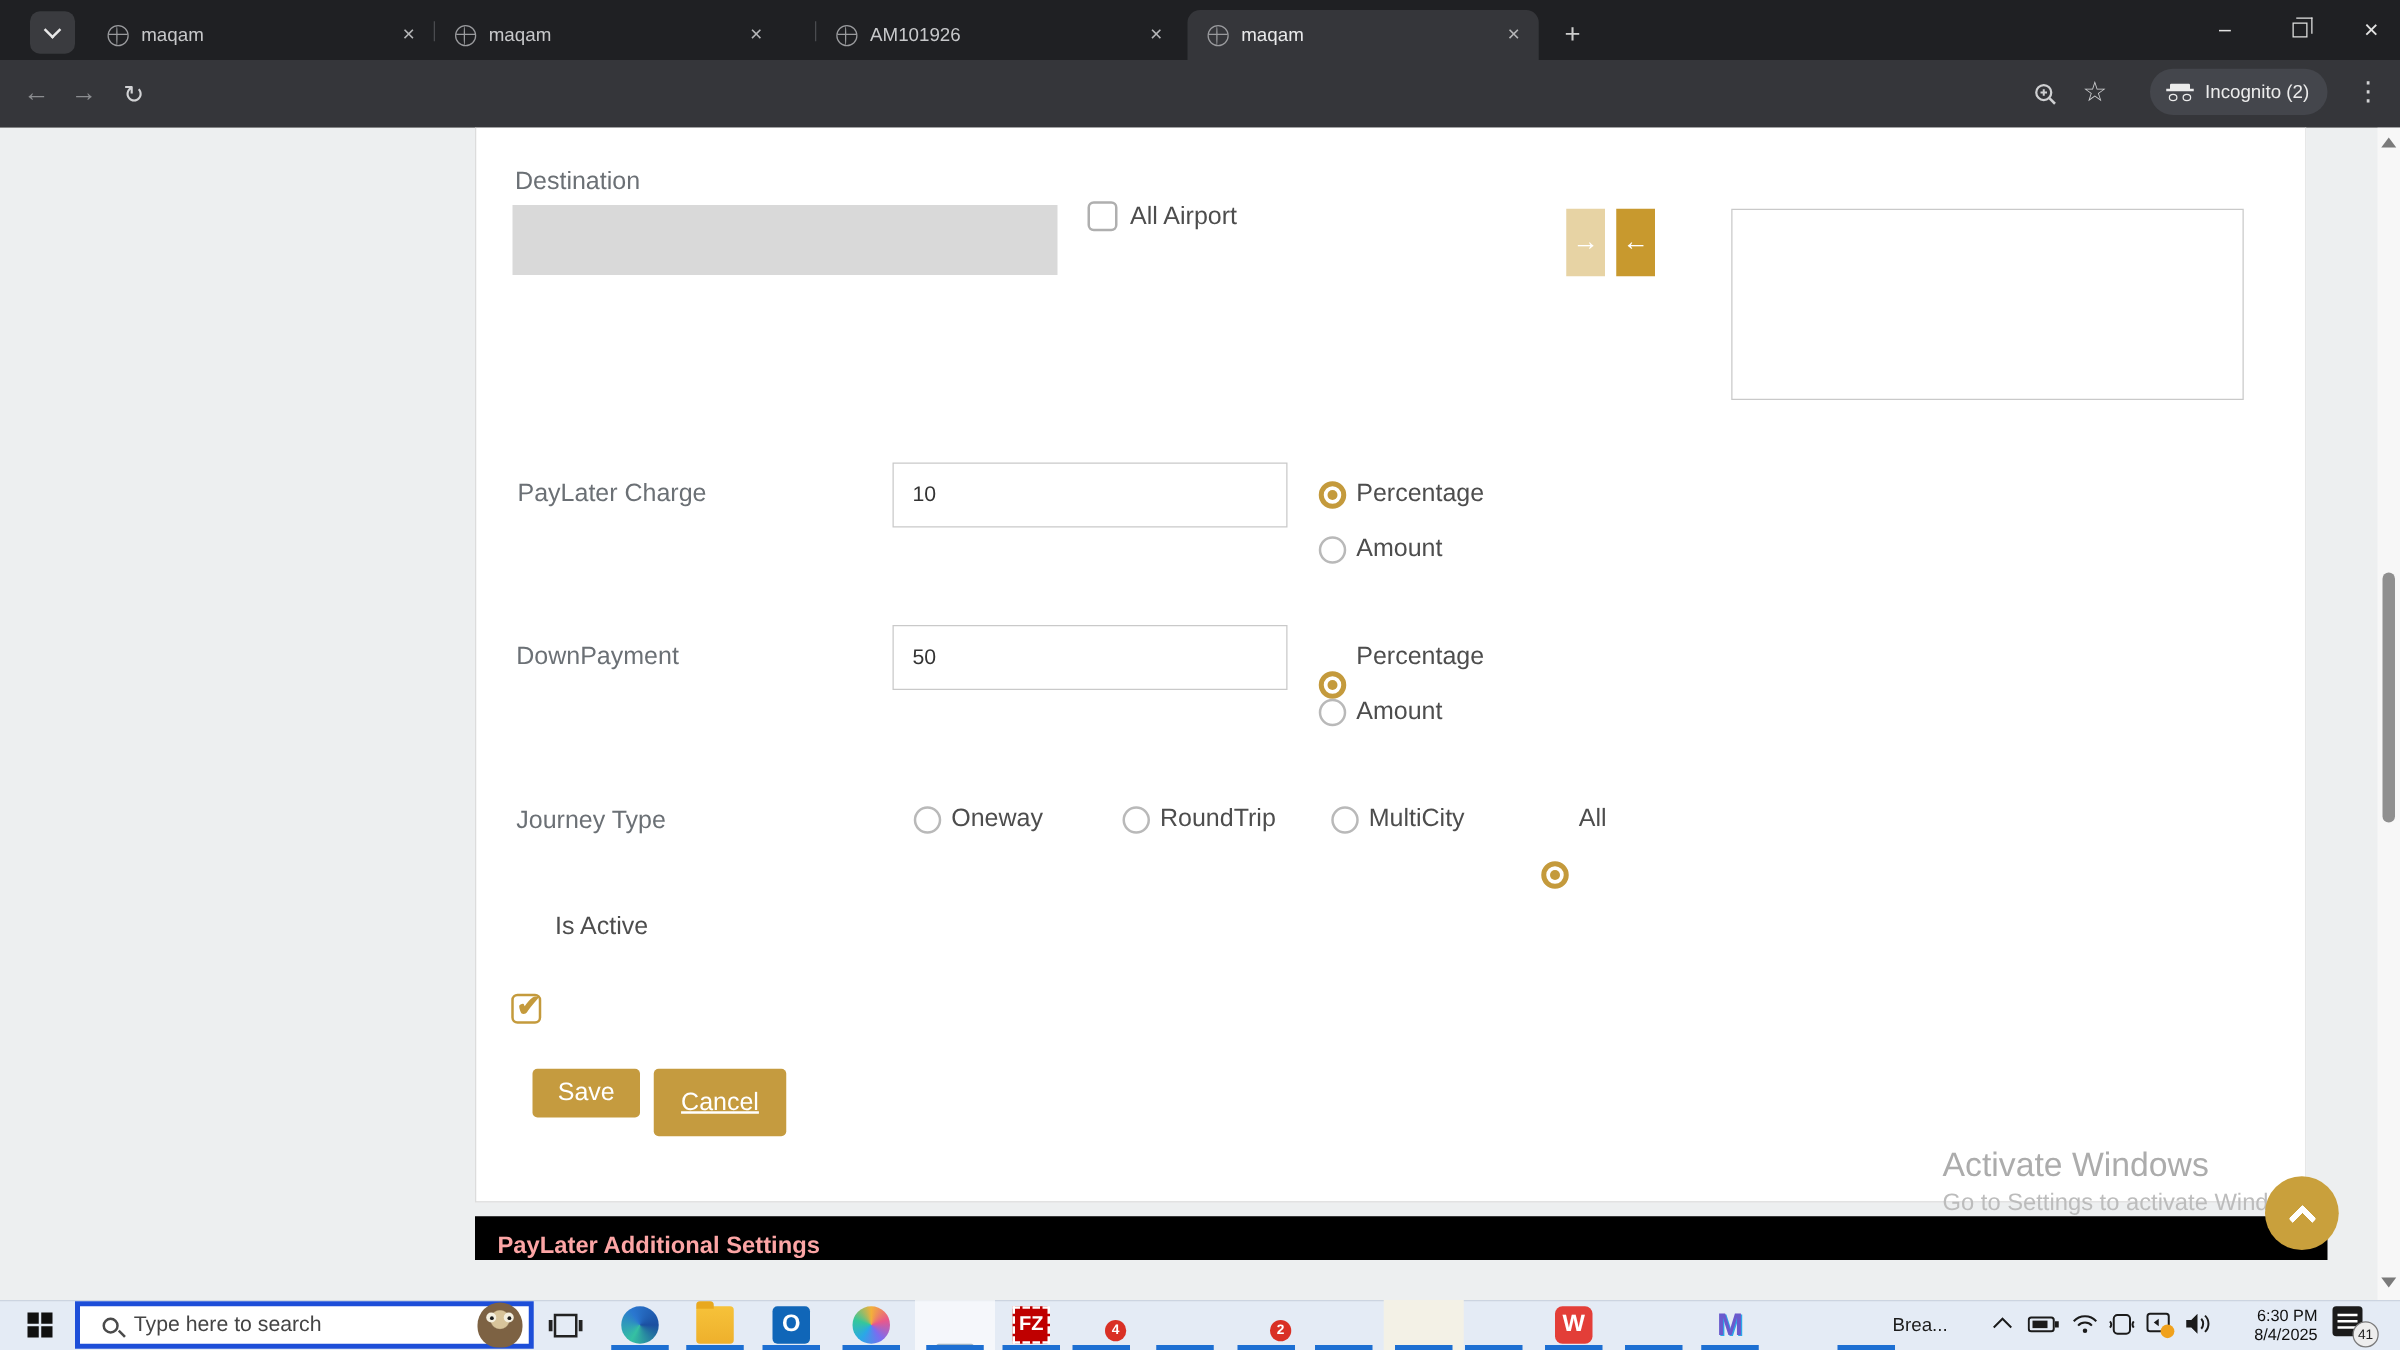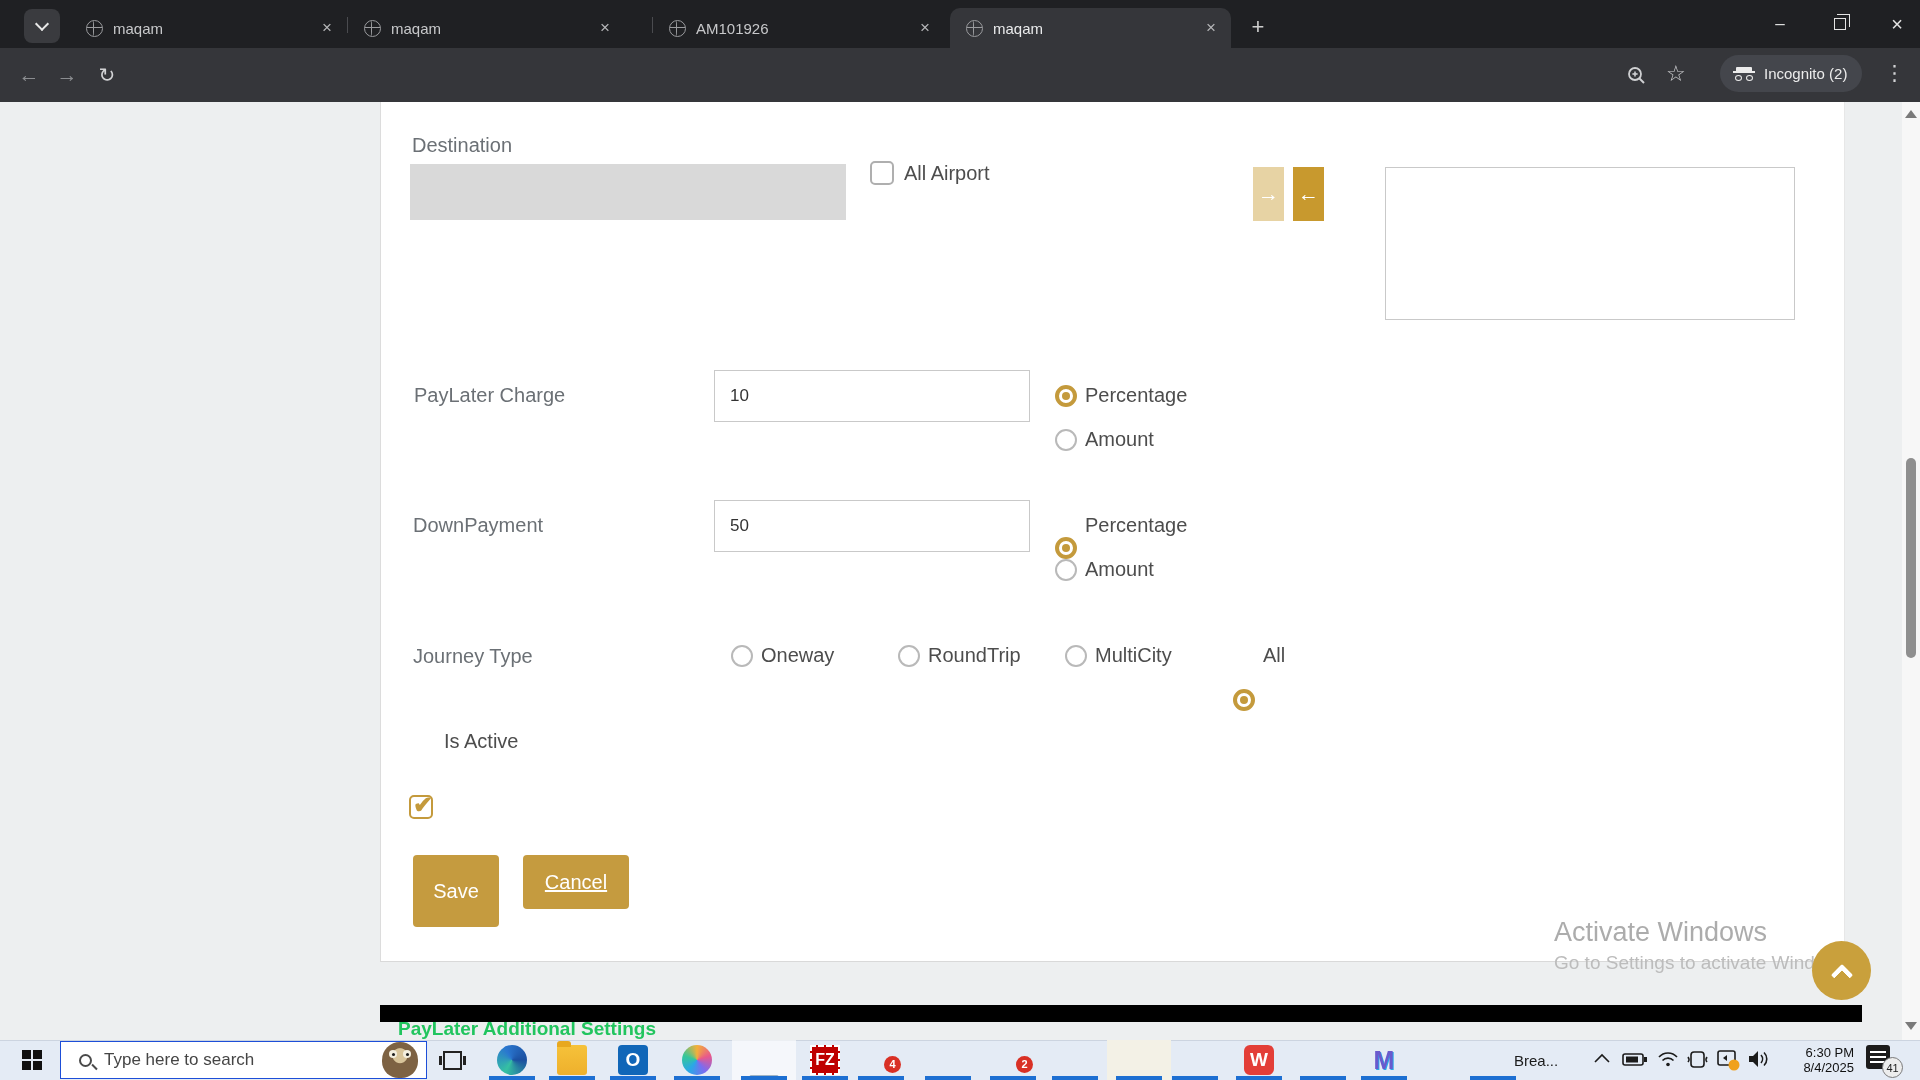--- a/index.html
+++ b/index.html
@@ -46,30 +46,30 @@
   .radio.sel::after { content:""; position:absolute; left:2.5px; top:2.5px; width:8px; height:8px; background:#C49A3C; border-radius:50%; }
   .cb { width:24px; height:24px; border:2px solid #AFAFAF; border-radius:5px; background:#fff; }
   .cb.gold { border-color:#C49A3C; position:relative; }
   .cb.gold::after { content:"\2714"; position:absolute; left:2px; top:-6px; color:#C49A3C; font-size:24px; font-weight:bold; }
   .goldbtn { background:#C59B3F; color:#fff; font-size:20px; border-radius:4px; display:flex; align-items:center; justify-content:center; border:none; }
   .arrowbtn { width:31px; height:54px; display:flex; align-items:center; justify-content:center; color:#fff; font-size:21px; font-weight:bold; }
   #wm1 { color:#ACACAC; font-size:27px; }
   #wm2 { color:#BCBCBC; font-size:19px; }
   #topcircle { width:59px; height:59px; border-radius:50%; background:#C9A03C; display:flex; align-items:center; justify-content:center; }
   #topcircle .chev-up { width:16px; height:16px; border-left:5px solid #fff; border-top:5px solid #fff; transform:rotate(45deg); margin-top:8px; border-radius:2px; }
-  #blackbar { left:380px; top:903px; width:1482px; height:17px; background:#000; color:#22c55e; font-weight:bold; font-size:19px; padding:13px 0 0 18px; }
+  #blackbar { left:380px; top:871px; width:1482px; height:35px; background:#000; color:#fca5a5; font-weight:bold; font-size:19px; padding:13px 0 0 18px; }
   
   #sb-track { left:1902px; top:0; width:18px; height:938px; background:#F7F7F7; }
   #sb-thumb { left:1906px; top:356px; width:10px; height:200px; background:#8F8F8F; border-radius:5px; }
   .sb-arrow { left:1905px; width:0; height:0; border-left:6px solid transparent; border-right:6px solid transparent; }
 
   
   #taskbar { left:0; top:1040px; width:1920px; height:40px; background:#E4EBF5; border-top:1px solid #CCD4E0; }
   .tb { top:1040px; height:40px; display:flex; align-items:center; justify-content:center; }
-  #searchbox { left:60px; top:1041px; width:367px; height:38px; background:#fff; border:1px solid #1d4ed8; display:flex; align-items:center; }
+  #searchbox { left:60px; top:1041px; width:367px; height:38px; background:#fff; border:4px solid #1d4ed8; display:flex; align-items:center; }
   #searchbox .mag { width:13px; height:13px; border:2px solid #4a4a4a; border-radius:50%; position:relative; margin:0 12px 0 18px; flex:none;}
   #searchbox .mag::after { content:""; position:absolute; left:10px; top:10px; width:7px; height:2px; background:#4a4a4a; transform:rotate(45deg); }
   #searchtext { color:#454545; font-size:17px; white-space:nowrap; }
   .owl { position:absolute; left:382px; top:1042px; width:36px; height:36px; border-radius:50% 50% 46% 46%; background:radial-gradient(circle at 50% 38%, #d8c49a 0 7px, #7d6243 8px 100%); overflow:hidden; }
   .owl::before { content:""; position:absolute; left:7px; top:8px; width:8px; height:8px; background:#f4efdf; border-radius:50%; box-shadow:14px 0 0 #f4efdf; }
   .owl::after { content:""; position:absolute; left:10px; top:11px; width:3px; height:3px; background:#1d1d1d; border-radius:50%; box-shadow:14px 0 0 #1d1d1d; }
   .tvicon { width:19px; height:19px; border:2px solid #222; position:relative; }
   .tvicon::before { content:""; position:absolute; left:-6px; top:3px; width:3px; height:9px; background:#222; }
   .tvicon::after { content:""; position:absolute; right:-6px; top:3px; width:3px; height:9px; background:#222; }
   .appicon { top:1045px; width:30px; height:30px; }
@@ -207,21 +207,21 @@
     <div class="abs radio" style="left:898px;top:543px;"></div>
     <div class="abs optlabel" style="left:928px;top:542px;">RoundTrip</div>
     <div class="abs radio" style="left:1065px;top:543px;"></div>
     <div class="abs optlabel" style="left:1095px;top:542px;">MultiCity</div>
     <div class="abs radio sel" style="left:1233px;top:543px;"></div>
     <div class="abs optlabel" style="left:1263px;top:542px;">All</div>
 
     <div class="abs cb gold" style="left:409px;top:627px;"></div>
     <div class="abs optlabel" style="left:444px;top:628px;">Is Active</div>
 
-    <button class="abs goldbtn" style="left:413px;top:753px;width:86px;height:72px;">Save</button>
+    <button class="abs goldbtn" style="left:426px;top:753px;width:86px;height:39px;">Save</button>
     <button class="abs goldbtn" style="left:523px;top:753px;width:106px;height:54px;text-decoration:underline;">Cancel</button>
 
     <div class="abs" id="wm1" style="left:1554px;top:815px;">Activate Windows</div>
     <div class="abs" id="wm2" style="left:1554px;top:850px;">Go to Settings to activate Windows</div>
 
     <div class="abs" id="blackbar"><span>PayLater Additional Settings</span></div>
 
     <div class="abs" id="topcircle" style="left:1812px;top:839px;">
         <div class="chev-up"></div>
       </div>

